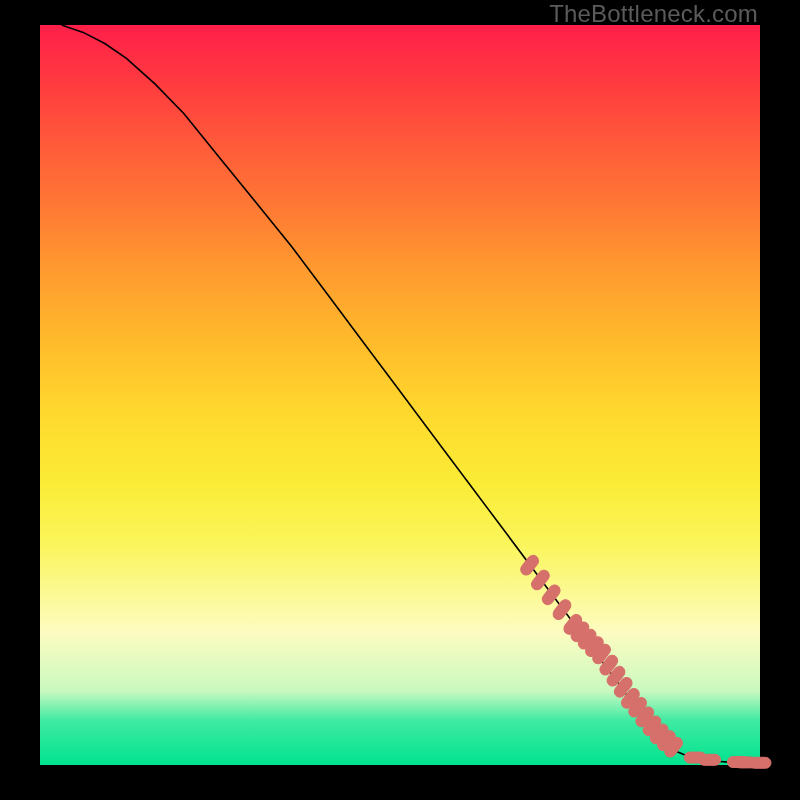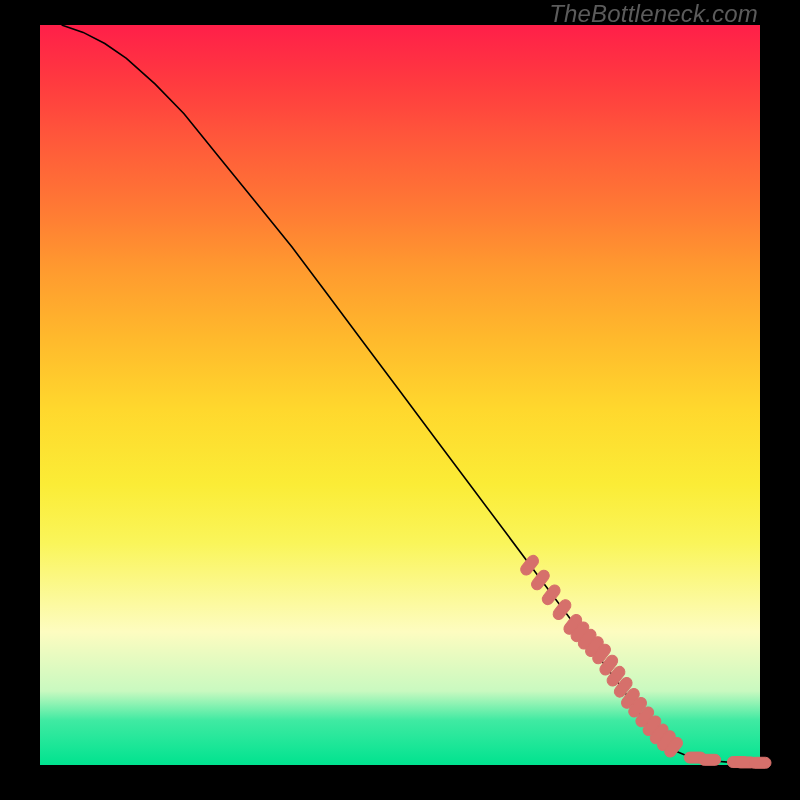--- a/index.html
+++ b/index.html
@@ -36,21 +36,20 @@
   
   .watermark {
     position: absolute;
     top: 0px;
     right: 42px;
     font-size: 24px;
     font-weight: 500;
     color: #5b5b5b;
     letter-spacing: 0.2px;
     font-family: Arial, Helvetica, sans-serif;
-    font-style: italic;
   }
   svg.plot {
     position: absolute;
     left: 40px;
     top: 25px;
     width: 720px;
     height: 740px;
     overflow: visible;
   }
   .curve {

